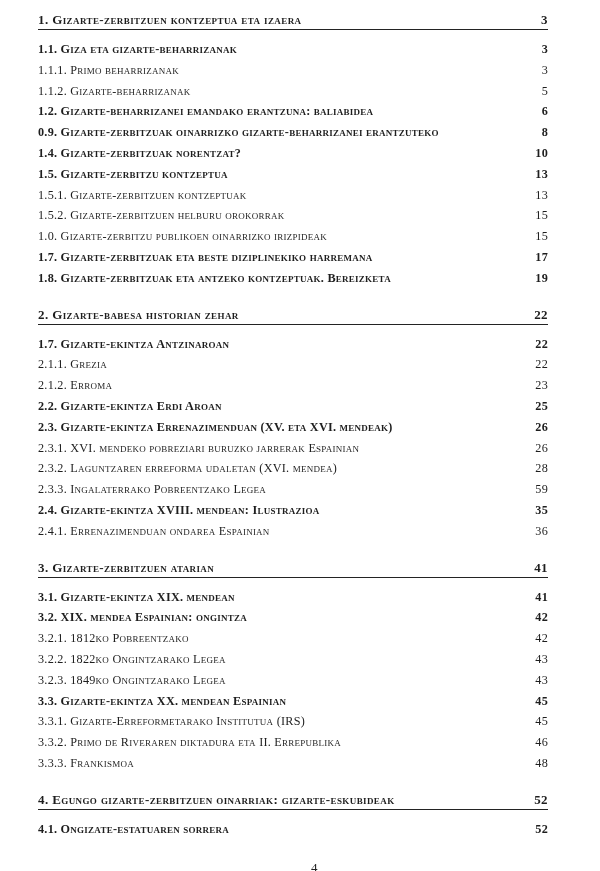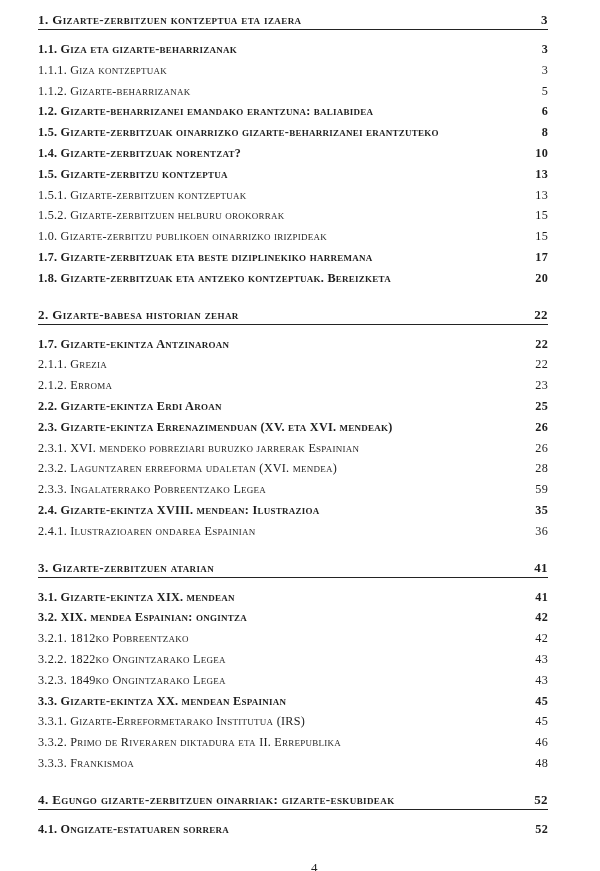--- a/index.html
+++ b/index.html
@@ -42,33 +42,33 @@
   <div id="toc">
       <div class="row lvl1 b">
         <span class="t">1. Gizarte-zerbitzuen kontzeptua eta izaera</span>
         <span class="p">3</span>
       </div>
       <div class="row lvl2 b">
         <span class="t">1.1. Giza eta gizarte-beharrizanak</span>
         <span class="p">3</span>
       </div>
       <div class="row lvl3">
-        <span class="t">1.1.1. Giza kontzeptuak</span>
+        <span class="t">1.1.1. Primo beharrizanak</span>
         <span class="p">3</span>
       </div>
       <div class="row lvl3">
         <span class="t">1.1.2. Gizarte-beharrizanak</span>
         <span class="p">5</span>
       </div>
       <div class="row lvl2 b">
         <span class="t">1.2. Gizarte-beharrizanei emandako erantzuna: baliabidea</span>
         <span class="p">6</span>
       </div>
       <div class="row lvl2 b">
-        <span class="t">1.5. Gizarte-zerbitzuak oinarrizko gizarte-beharrizanei erantzuteko</span>
+        <span class="t">0.9. Gizarte-zerbitzuak oinarrizko gizarte-beharrizanei erantzuteko</span>
         <span class="p">8</span>
       </div>
       <div class="row lvl2 b">
         <span class="t">1.4. Gizarte-zerbitzuak norentzat?</span>
         <span class="p">10</span>
       </div>
       <div class="row lvl2 b">
         <span class="t">1.5. Gizarte-zerbitzu kontzeptua</span>
         <span class="p">13</span>
       </div>
@@ -83,21 +83,21 @@
       <div class="row lvl2">
         <span class="t">1.0. Gizarte-zerbitzu publikoen oinarrizko irizpideak</span>
         <span class="p">15</span>
       </div>
       <div class="row lvl2 b">
         <span class="t">1.7. Gizarte-zerbitzuak eta beste diziplinekiko harremana</span>
         <span class="p">17</span>
       </div>
       <div class="row lvl2 b">
         <span class="t">1.8. Gizarte-zerbitzuak eta antzeko kontzeptuak. Bereizketa</span>
-        <span class="p">20</span>
+        <span class="p">19</span>
       </div>
       <div class="row lvl1 b">
         <span class="t">2. Gizarte-babesa historian zehar</span>
         <span class="p">22</span>
       </div>
       <div class="row lvl2 b">
         <span class="t">1.7. Gizarte-ekintza Antzinaroan</span>
         <span class="p">22</span>
       </div>
       <div class="row lvl3">
@@ -126,21 +126,21 @@
       </div>
       <div class="row lvl3">
         <span class="t">2.3.3. Ingalaterrako Pobreentzako Legea</span>
         <span class="p">59</span>
       </div>
       <div class="row lvl2 b">
         <span class="t">2.4. Gizarte-ekintza XVIII. mendean: Ilustrazioa</span>
         <span class="p">35</span>
       </div>
       <div class="row lvl3">
-        <span class="t">2.4.1. Ilustrazioaren ondarea Espainian</span>
+        <span class="t">2.4.1. Errenazimenduan ondarea Espainian</span>
         <span class="p">36</span>
       </div>
       <div class="row lvl1 b">
         <span class="t">3. Gizarte-zerbitzuen atarian</span>
         <span class="p">41</span>
       </div>
       <div class="row lvl2 b">
         <span class="t">3.1. Gizarte-ekintza XIX. mendean</span>
         <span class="p">41</span>
       </div>

